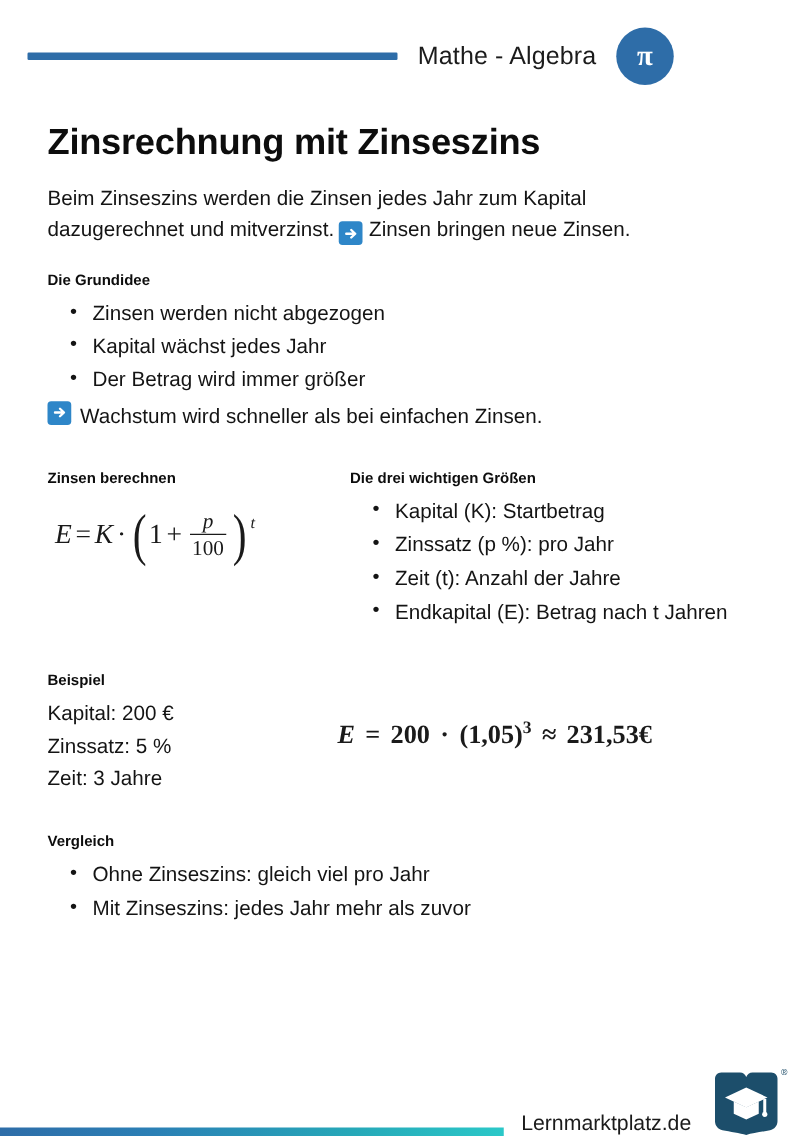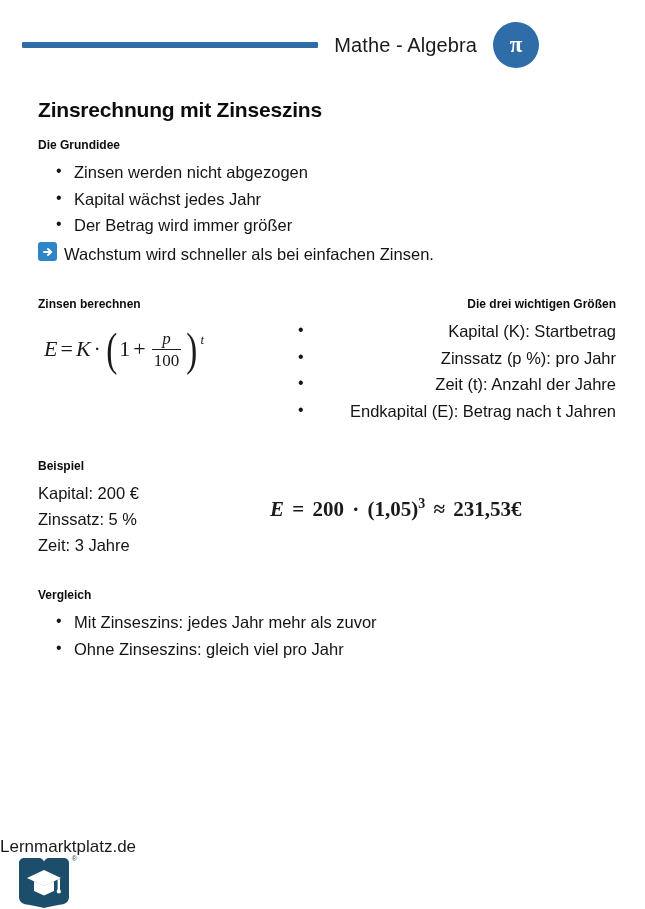--- a/index.html
+++ b/index.html
@@ -55,21 +55,21 @@
 
   
   .content {
     position: absolute;
     top: 90px;
     left: 38px;
     width: 578px;
   }
 
   h1.doc-title {
-    font-size: 21px;
+    font-size: 29px;
     font-weight: bold;
     margin: 8px 0 16px 0;
     letter-spacing: -0.2px;
     color: #0d0d0d;
   }
 
   .intro {
     font-size: 16.5px;
     line-height: 1.5;
     margin: 0 0 20px 0;
@@ -128,21 +128,21 @@
     margin-right: 5px;
     vertical-align: -4px;
   }
 
   
   .two-col {
     display: flex;
     margin-top: 30px;
   }
   .col-left  { width: 242px; flex: 0 0 auto; }
-  .col-right { flex: 1 1 auto; text-align: right; }
+  .col-right { flex: 1 1 auto; }
 
   
   .math {
     font-family: "Liberation Serif", serif;
     color: #1a1a1a;
     white-space: nowrap;
   }
   .mi { font-style: italic; }
   .mn { font-style: normal; }
   .mo { font-style: normal; padding: 0 3px; }
@@ -224,22 +224,21 @@
   
   .vergleich { margin-top: 30px; }
 
   
   .footer {
     position: absolute;
     bottom: 0; left: 0;
     width: 645px;
     height: 88px;
     display: flex;
-    align-items: flex-start;
-    flex-direction: column;
+    align-items: flex-end;
   }
   .footer-rule {
     height: 7px;
     flex: 1 1 auto;
     margin-left: 0px;
     margin-right: 14px;
     background: linear-gradient(to right, #2E6DA8 0%, #2B7FB5 30%, #26A8B8 70%, #2BC8C8 100%);
   }
   .footer-brand {
     font-size: 17px;
@@ -271,20 +270,27 @@
     <svg width="30" height="30" viewBox="0 0 30 30" aria-hidden="true">
       <text x="15" y="22" text-anchor="middle" font-family="Liberation Serif, serif" font-size="23" font-weight="bold" fill="#ffffff">π</text>
     </svg>
   </div>
 </div>
 
 <div class="content">
 
   <h1 class="doc-title">Zinsrechnung mit Zinseszins</h1>
 
+  <p class="intro">
+    <span>Beim Zinseszins werden die Zinsen jedes Jahr zum Kapital dazugerechnet und mitverzinst.</span><span class="arrow-badge inline">
+        <svg width="12" height="12" viewBox="0 0 12 12" aria-hidden="true">
+          <path d="M2 6 H8 M6 3 L9.2 6 L6 9" stroke="#ffffff" stroke-width="1.9" fill="none" stroke-linecap="round" stroke-linejoin="round"></path>
+        </svg>
+      </span><span>Zinsen bringen neue Zinsen.</span>
+  </p>
 
   <div>
     <h2 class="section-head">Die Grundidee</h2>
     <ul class="bullets">
       <li>Zinsen werden nicht abgezogen</li>
       <li>Kapital wächst jedes Jahr</li>
       <li>Der Betrag wird immer größer</li>
     </ul>
     <div class="arrow-line">
       <span class="arrow-badge">
@@ -344,22 +350,22 @@
         <span class="mn">(</span><span class="mn">1,05</span><span class="mn">)</span><span class="sup-n">3</span>
         <span class="mo">≈</span>
         <span class="mn">231,53€</span>
       </div>
     </div>
   </div>
 
   <div class="vergleich">
     <h2 class="section-head">Vergleich</h2>
     <ul class="bullets">
+      <li>Ohne Zinseszins: gleich viel pro Jahr</li>
       <li>Mit Zinseszins: jedes Jahr mehr als zuvor</li>
-      <li>Ohne Zinseszins: gleich viel pro Jahr</li>
     </ul>
   </div>
 
 </div>
 
 <div class="footer">
   <div class="footer-rule"></div>
   <div class="footer-brand">Lernmarktplatz.de</div>
   <div class="cap-logo">
     <svg width="56" height="52" viewBox="0 0 56 52" aria-hidden="true">

